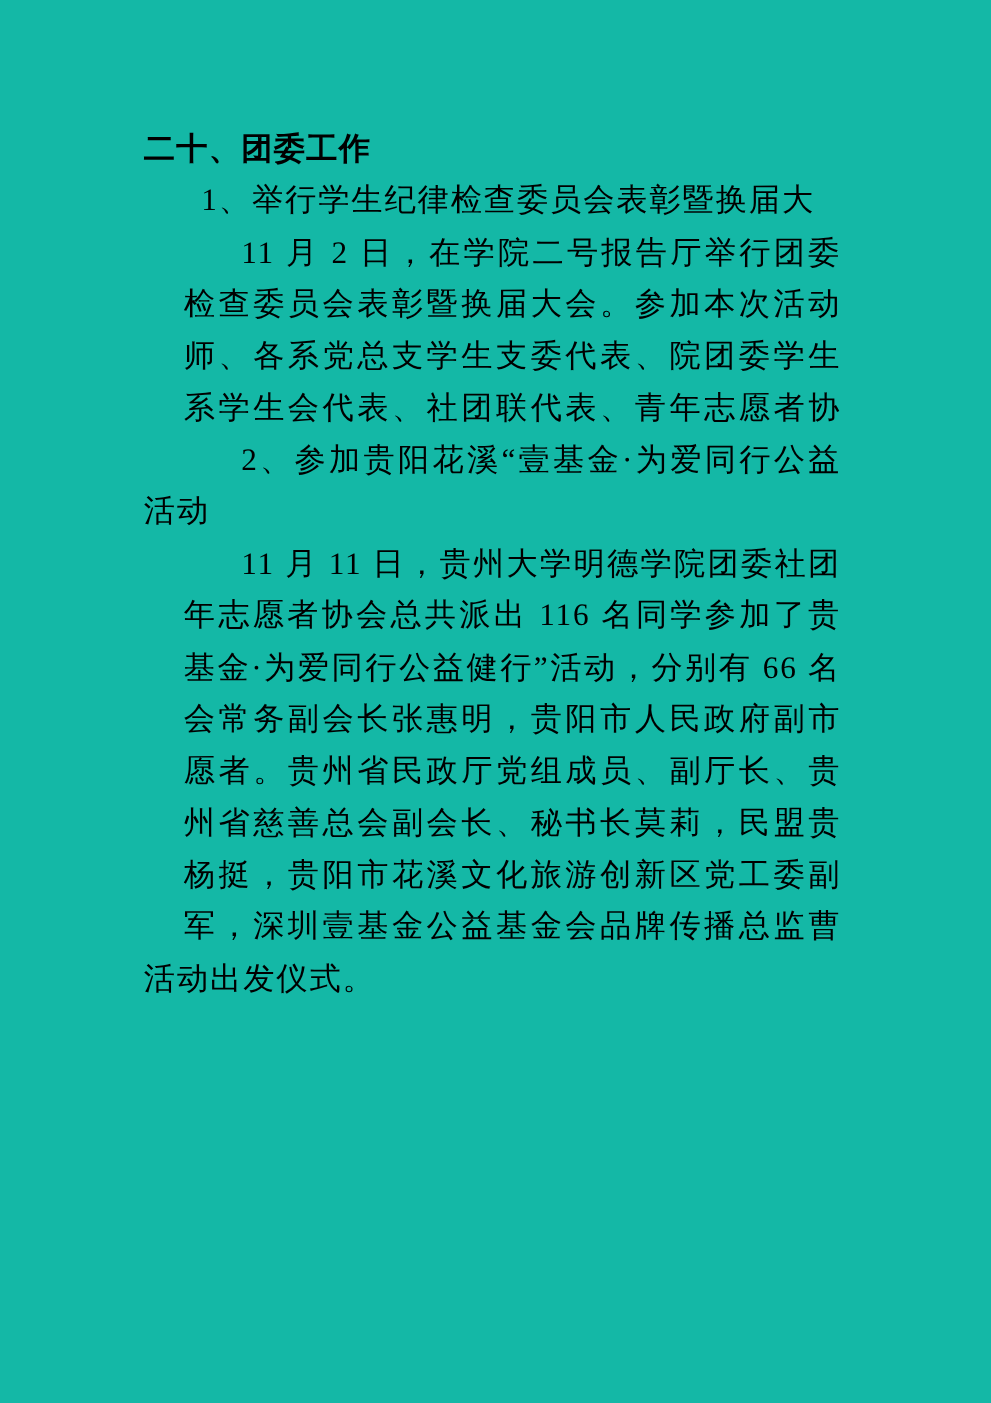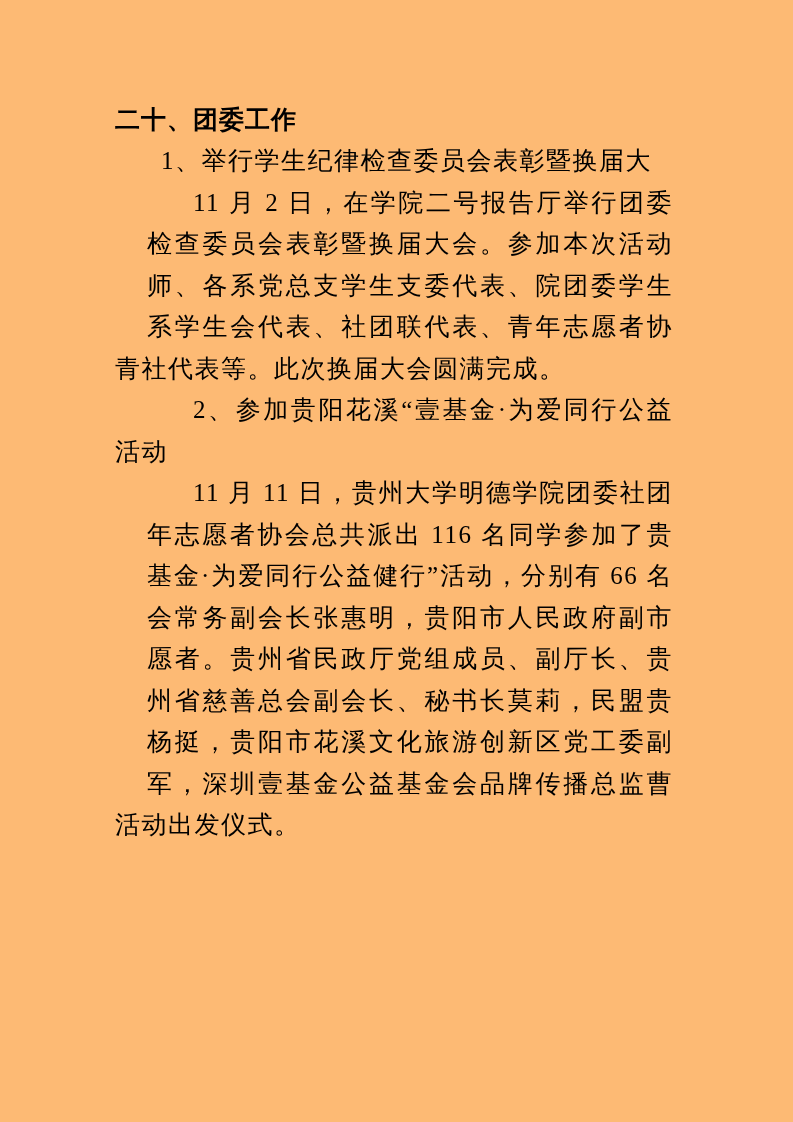--- a/index.html
+++ b/index.html
@@ -4,21 +4,21 @@
 <style>
   html, body {
     margin: 0;
     padding: 0;
     background: #ffffff;
   }
   .page {
     position: relative;
     width: 793px;
     height: 1122px;
-    background: #fdba74;
+    background: #14b8a6;
     overflow: hidden;
     color: #000000;
   }
   .content {
     position: absolute;
     left: 115px;
     top: 104px;
     width: 558px;
   }
   .heading {
@@ -60,21 +60,20 @@
   <div class="content">
     <h1 class="heading">二十、团委工作</h1>
     <div class="body-text">
 
       <div class="line indent">1、举行学生纪律检查委员会表彰暨换届大会</div>
 
       <div class="line indent just">11 月 2 日，在学院二号报告厅举行团委学生纪律</div>
       <div class="line just">检查委员会表彰暨换届大会。参加本次活动的嘉宾有学</div>
       <div class="line just">师、各系党总支学生支委代表、院团委学生会代表及各</div>
       <div class="line just">系学生会代表、社团联代表、青年志愿者协会代表、丹</div>
-      <div class="line">青社代表等。此次换届大会圆满完成。</div>
 
       <div class="line indent just">2、参加贵阳花溪“壹基金·为爱同行公益健行”</div>
       <div class="line">活动</div>
 
       <div class="line indent just">11 月 11 日，贵州大学明德学院团委社团联合会青</div>
       <div class="line just">年志愿者协会总共派出 116 名同学参加了贵阳花溪“壹</div>
       <div class="line just">基金·为爱同行公益健行”活动，分别有 66 名同学是</div>
       <div class="line just">会常务副会长张惠明，贵阳市人民政府副市长杨波，贵</div>
       <div class="line just">愿者。贵州省民政厅党组成员、副厅长、贵州省慈善总</div>
       <div class="line just">州省慈善总会副会长、秘书长莫莉，民盟贵阳市委主委</div>

